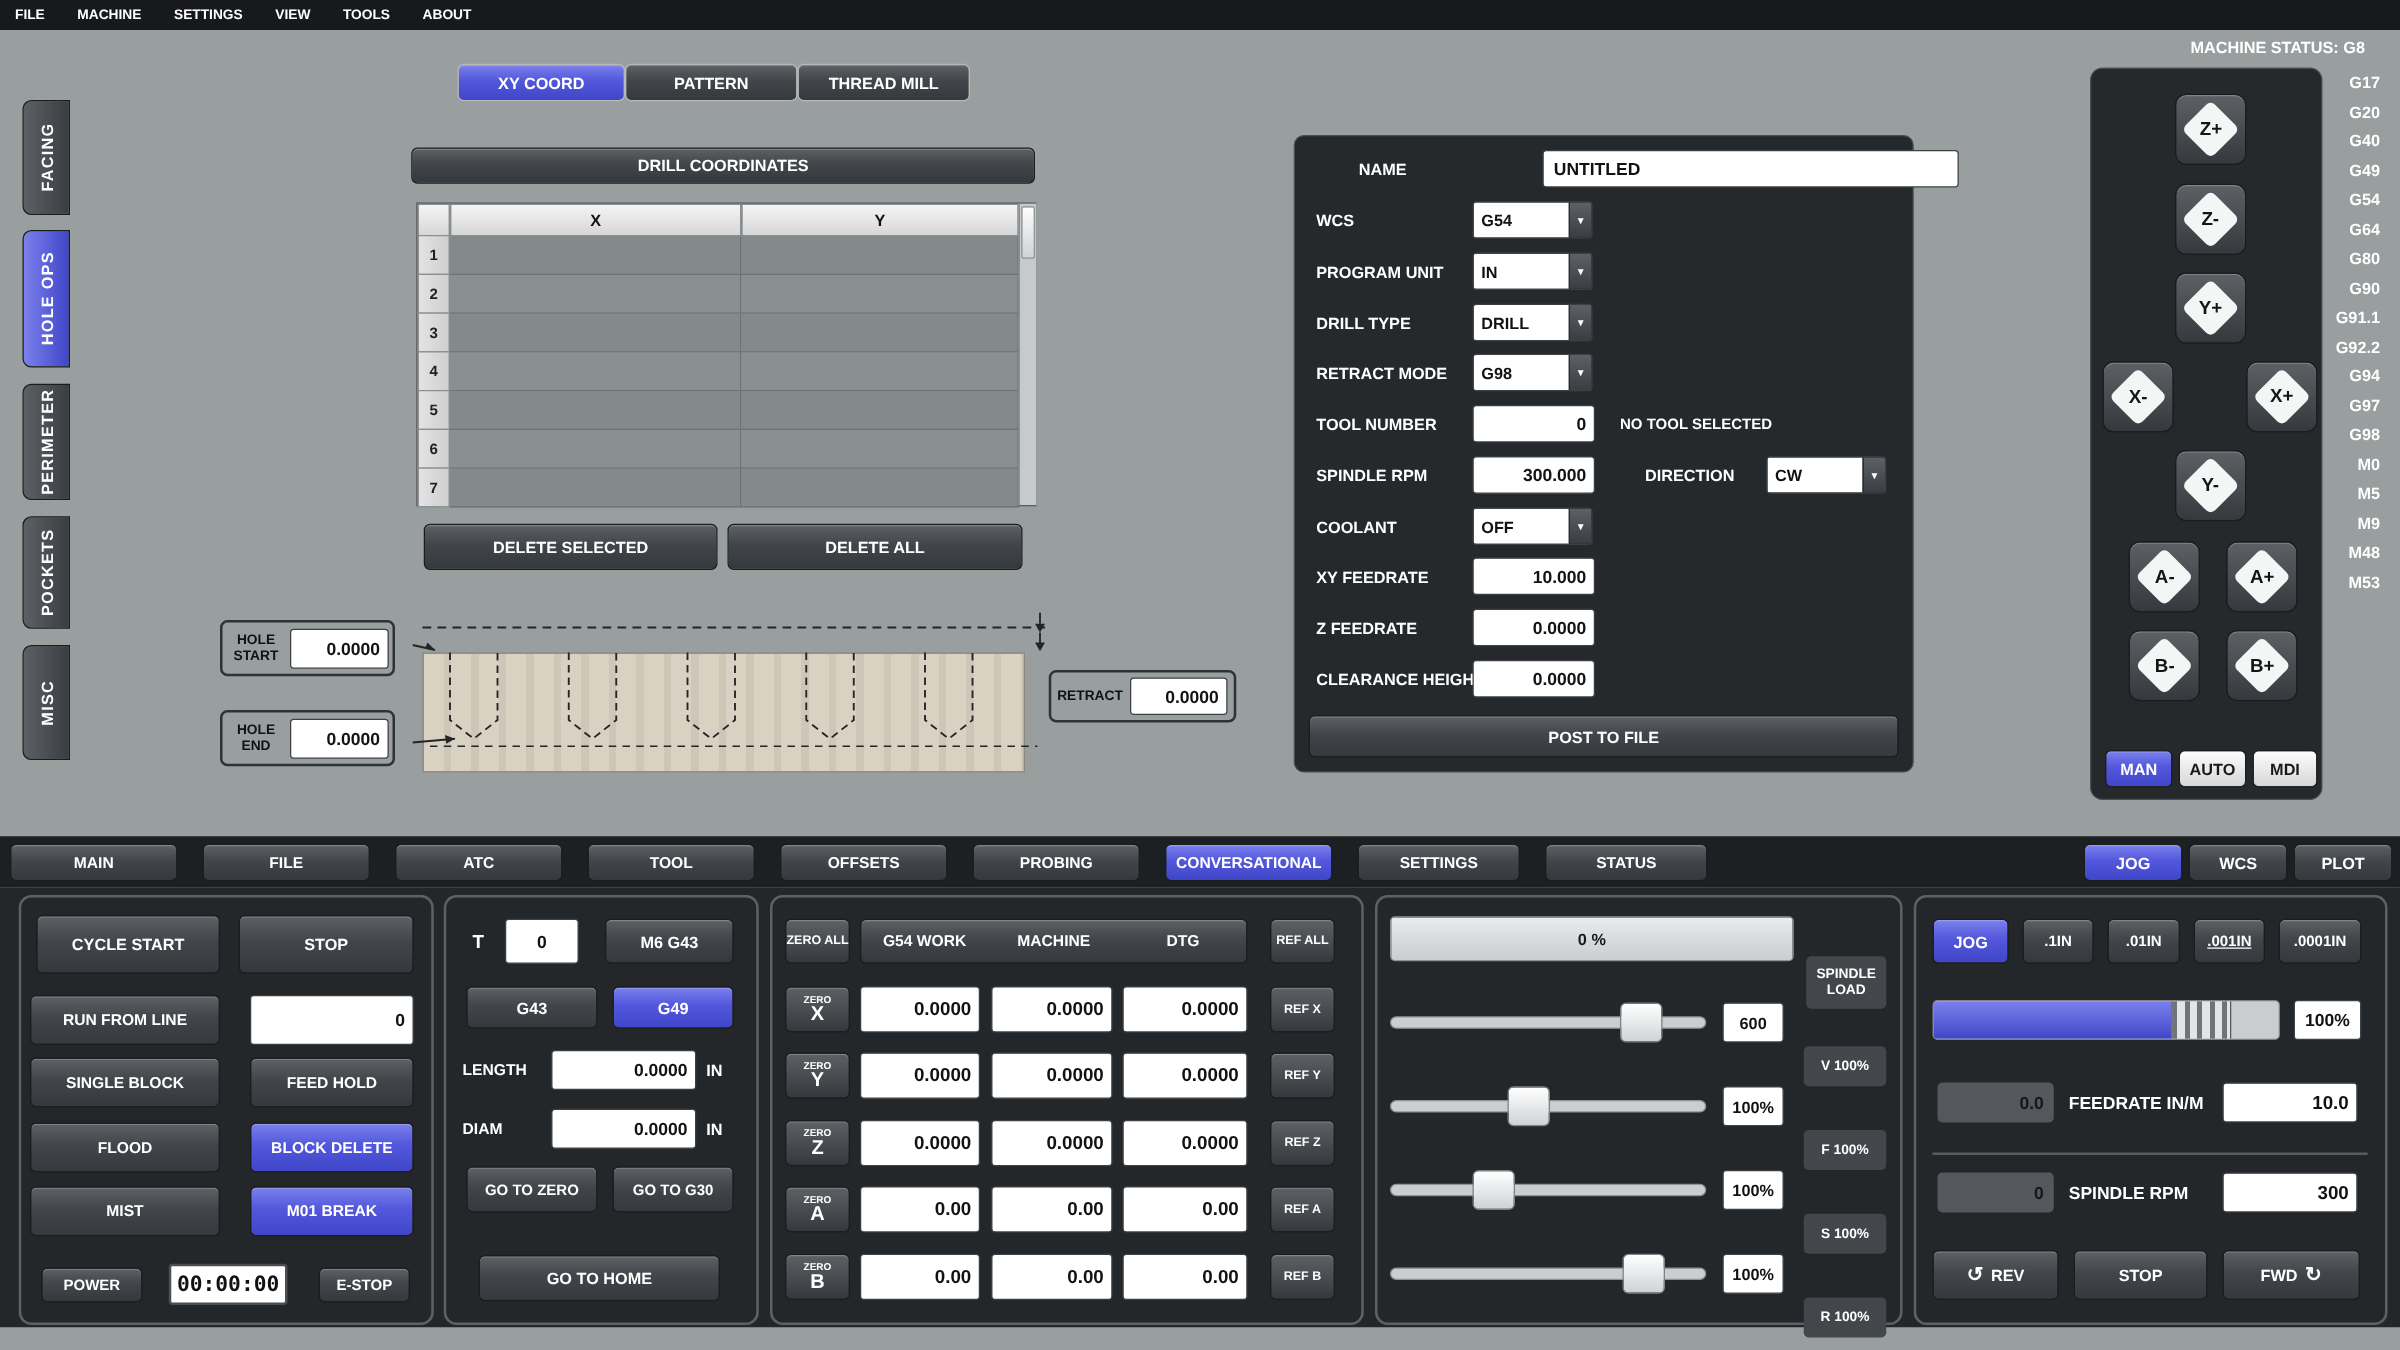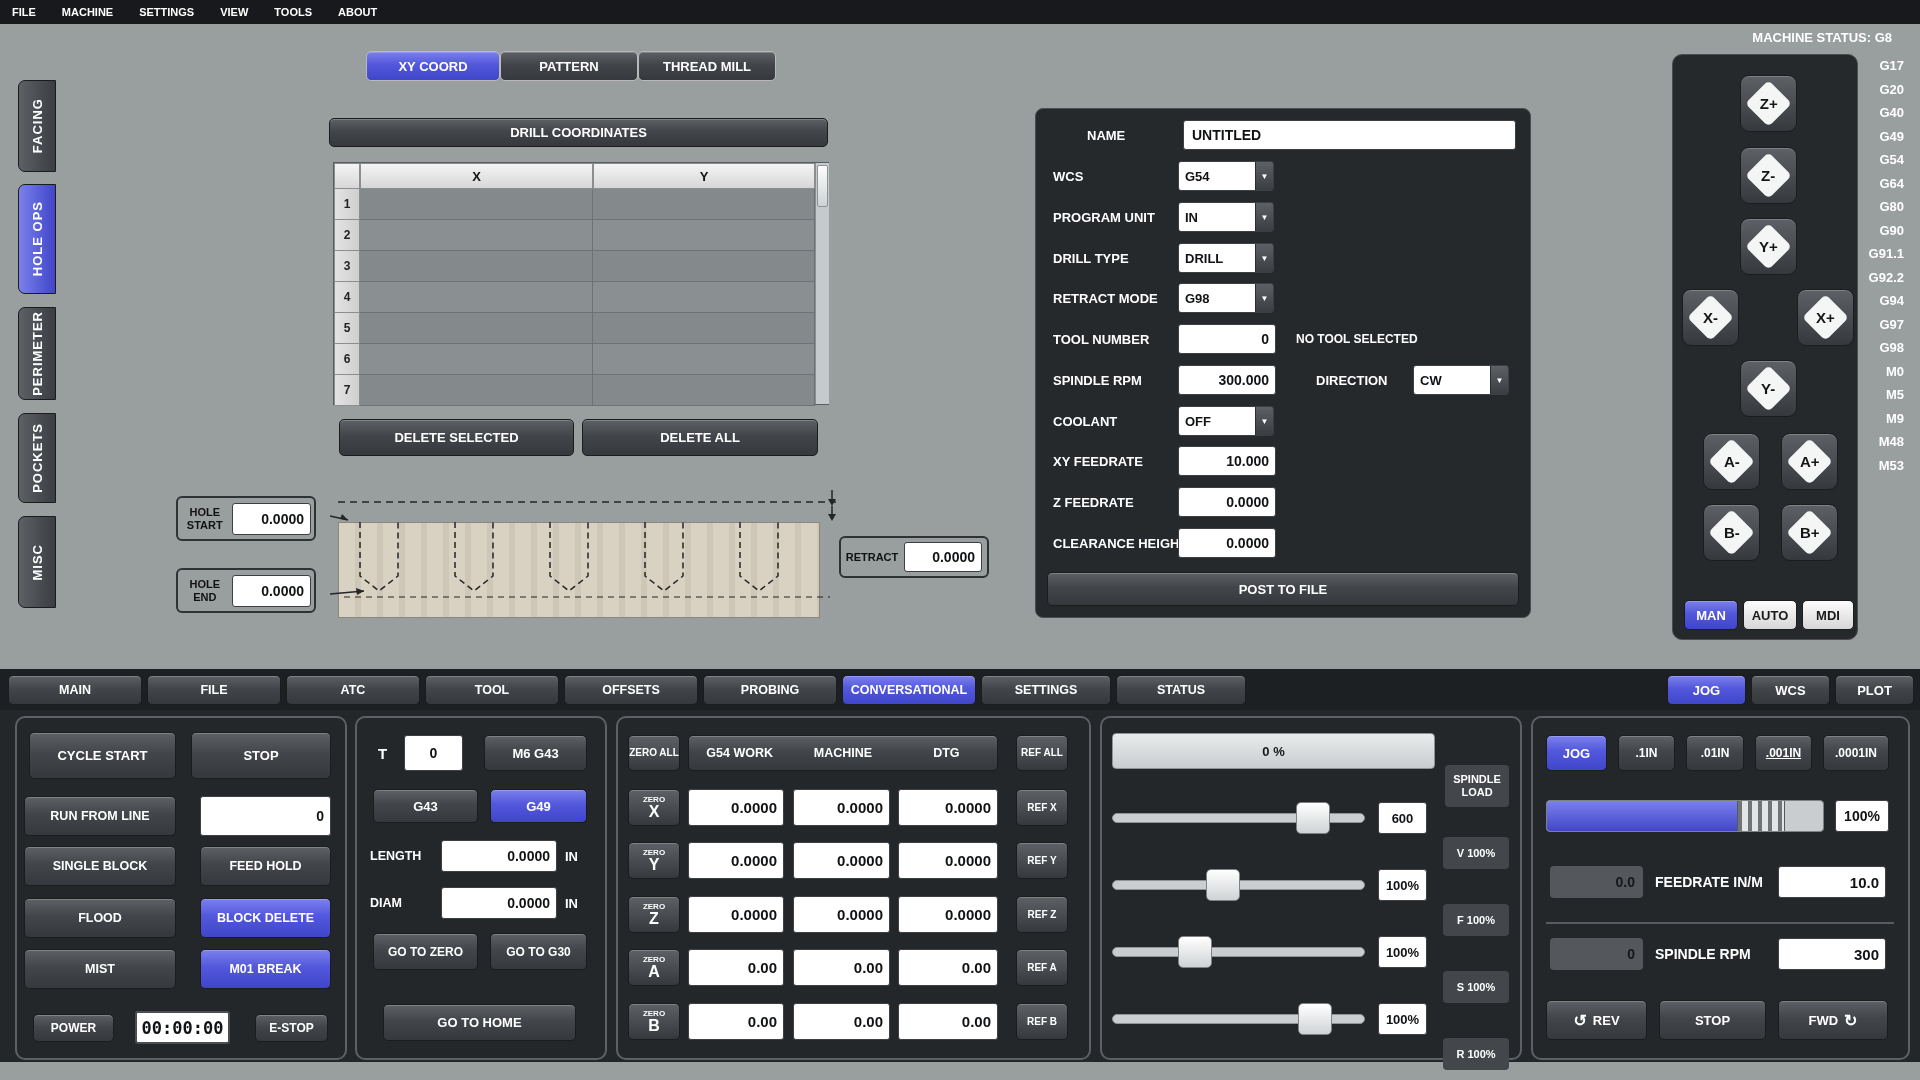--- a/index.html
+++ b/index.html
@@ -222,21 +222,21 @@
   <polygon points="498,24 506,24 502,31" fill="#232527"></polygon>
   <line x1="0" y1="26" x2="18" y2="30" stroke="#232527" stroke-width="1.5"></line>
   <polygon points="18,30 10,29 12,24" fill="#232527"></polygon>
   <line x1="0" y1="104" x2="34" y2="101" stroke="#232527" stroke-width="1.5"></line>
   <polygon points="34,101 26,98 27,105" fill="#232527"></polygon>
 </svg>
 
 <div class="abs" style="left:1035px;top:108px;width:496px;height:510px;background:#26292c;border:1px solid #4a4e52;border-radius:8px;"></div>
 
 <div class="lbl" style="left:1087px;top:120px;height:30px;">NAME</div>
-<input class="fld" style="left: 1183px; top: 120px; width: 333px; height: 30px;" value="UNTITLED">
+<input class="fld" style="left: 1234px; top: 120px; width: 333px; height: 30px;" value="UNTITLED">
 
 <div class="lbl" style="left:1053px;top:161px;height:30px;">WCS</div>
 <div class="dd" style="left:1178px;top:161px;width:96px;height:30px;">
   <span class="val">G54</span>
   <span class="arr">▼</span>
 </div>
 
 <div class="lbl" style="left:1053px;top:202px;height:30px;">PROGRAM UNIT</div>
 <div class="dd" style="left:1178px;top:202px;width:96px;height:30px;">
   <span class="val">IN</span>
@@ -343,21 +343,21 @@
     <span>MAN</span>
   </div>
 <div class="btn light" style="left:1743px;top:600px;width:54px;height:30px;">
     <span>AUTO</span>
   </div>
 <div class="btn light" style="left:1802px;top:600px;width:52px;height:30px;">
     <span>MDI</span>
   </div>
 
 <div class="abs" style="left:0;top:669px;width:1920px;height:41px;background:#1d2023;"></div>
-<div class="abs" style="left:8px;top:675px;display:flex;gap:5px;">
+<div class="abs" style="left:8px;top:675px;display:flex;gap:20px;">
   <div class="btn" style="position:static;width:134px;height:30px;font-size:12.5px;">
       <span>MAIN</span>
     </div>
   <div class="btn" style="position:static;width:134px;height:30px;font-size:12.5px;">
       <span>FILE</span>
     </div>
   <div class="btn" style="position:static;width:134px;height:30px;font-size:12.5px;">
       <span>ATC</span>
     </div>
   <div class="btn" style="position:static;width:134px;height:30px;font-size:12.5px;">

